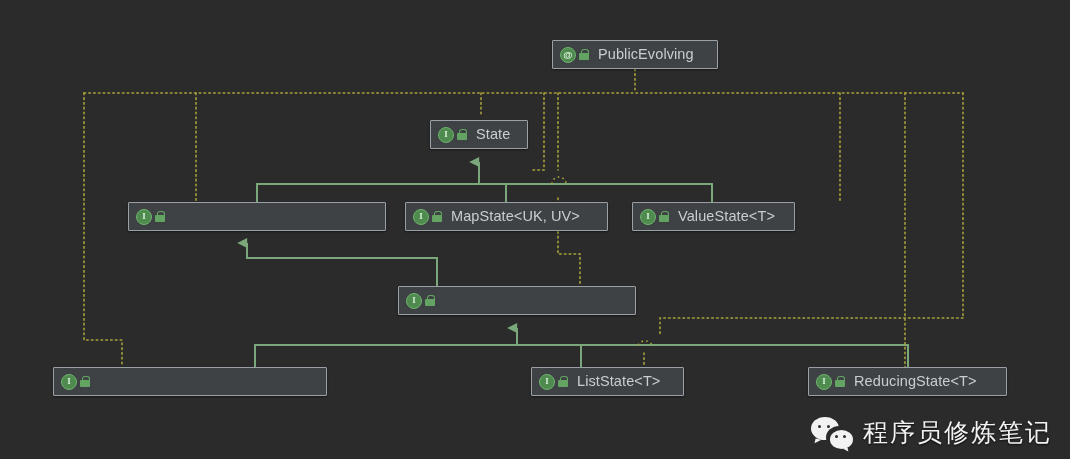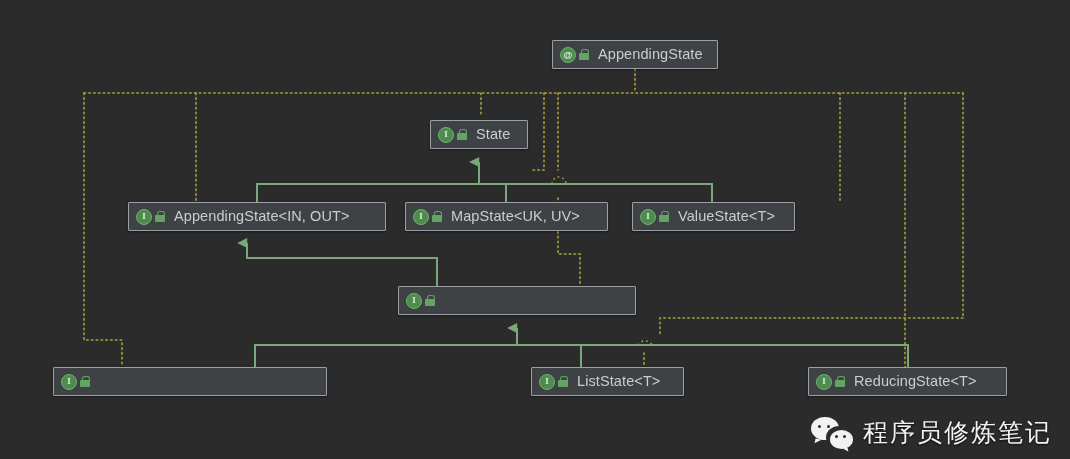--- a/index.html
+++ b/index.html
@@ -158,21 +158,21 @@
   </svg>
 
   <div class="node" style="left:552px;top:40px;width:166px;">
     <span class="icons">
       <span class="ic-annotation">@</span>
       <span class="ic-lock">
           <i></i>
           <b></b>
         </span>
     </span>
-    <span class="label">AppendingState</span>
+    <span class="label">PublicEvolving</span>
   </div>
 
   <div class="node" style="left:430px;top:120px;width:98px;">
     <span class="icons">
       <span class="ic-interface">I</span>
       <span class="ic-lock">
           <i></i>
           <b></b>
         </span>
     </span>
@@ -180,21 +180,20 @@
   </div>
 
   <div class="node" style="left:128px;top:202px;width:258px;">
     <span class="icons">
       <span class="ic-interface">I</span>
       <span class="ic-lock">
           <i></i>
           <b></b>
         </span>
     </span>
-    <span class="label">AppendingState&lt;IN, OUT&gt;</span>
   </div>
 
   <div class="node" style="left:405px;top:202px;width:203px;">
     <span class="icons">
       <span class="ic-interface">I</span>
       <span class="ic-lock">
           <i></i>
           <b></b>
         </span>
     </span>

